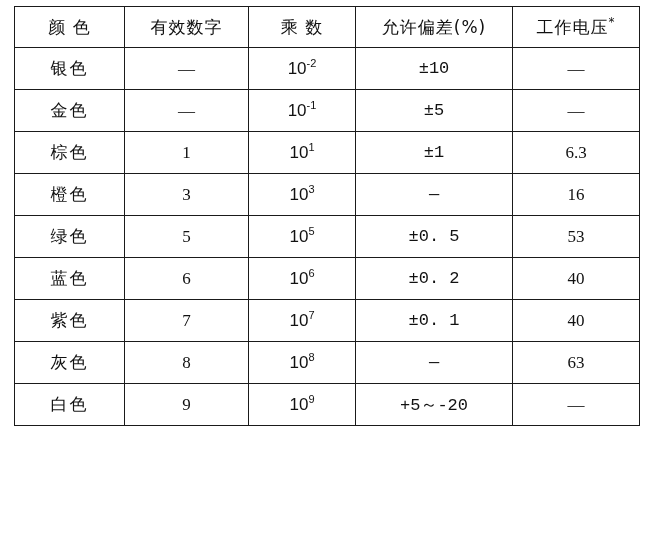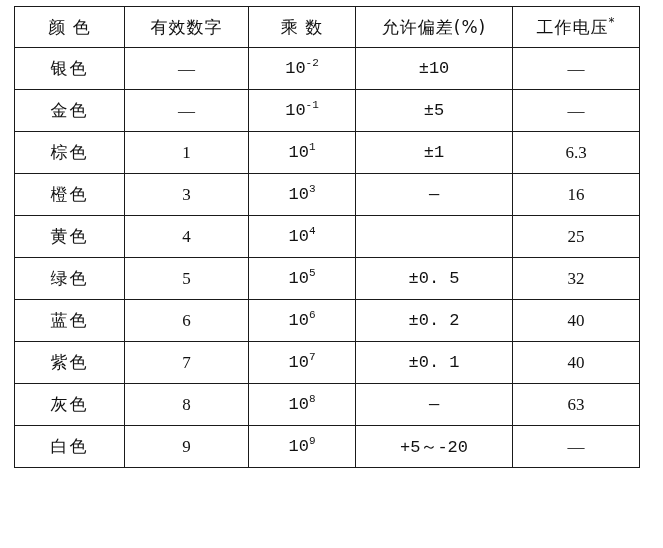--- a/index.html
+++ b/index.html
@@ -57,21 +57,21 @@
   .hdr-cjk {
     font-family: "DejaVu Sans", "Liberation Sans", sans-serif;
     font-size: 17px;
     letter-spacing: 2px;
   }
   .num {
     font-family: "Liberation Serif", "DejaVu Serif", serif;
     font-size: 17px;
   }
   .mult {
-    font-family: Liberation Mono, monospace;
+    font-family: Liberation Sans, sans-serif;
     font-size: 17px;
     white-space: nowrap;
     margin-left: 24px;
   }
   .mult sup {
     font-size: 11px;
     vertical-align: super;
     line-height: 0;
   }
   .tol {
@@ -129,32 +129,25 @@
           <td class="num">6.3</td>
         </tr>
         <tr>
           <td class="cjk">橙色</td>
           <td class="num">3</td>
           <td class="mult"><span>10</span><sup>3</sup></td>
           <td class="tol">—</td>
           <td class="num">16</td>
         </tr>
         <tr>
-          <td class="cjk">黄色</td>
-          <td class="num">4</td>
-          <td class="mult"><span>10</span><sup>4</sup></td>
-          <td class="tol"></td>
-          <td class="num">25</td>
-        </tr>
-        <tr>
           <td class="cjk">绿色</td>
           <td class="num">5</td>
           <td class="mult"><span>10</span><sup>5</sup></td>
           <td class="tol">±0. 5</td>
-          <td class="num">32</td>
+          <td class="num">53</td>
         </tr>
         <tr>
           <td class="cjk">蓝色</td>
           <td class="num">6</td>
           <td class="mult"><span>10</span><sup>6</sup></td>
           <td class="tol">±0. 2</td>
           <td class="num">40</td>
         </tr>
         <tr>
           <td class="cjk">紫色</td>

